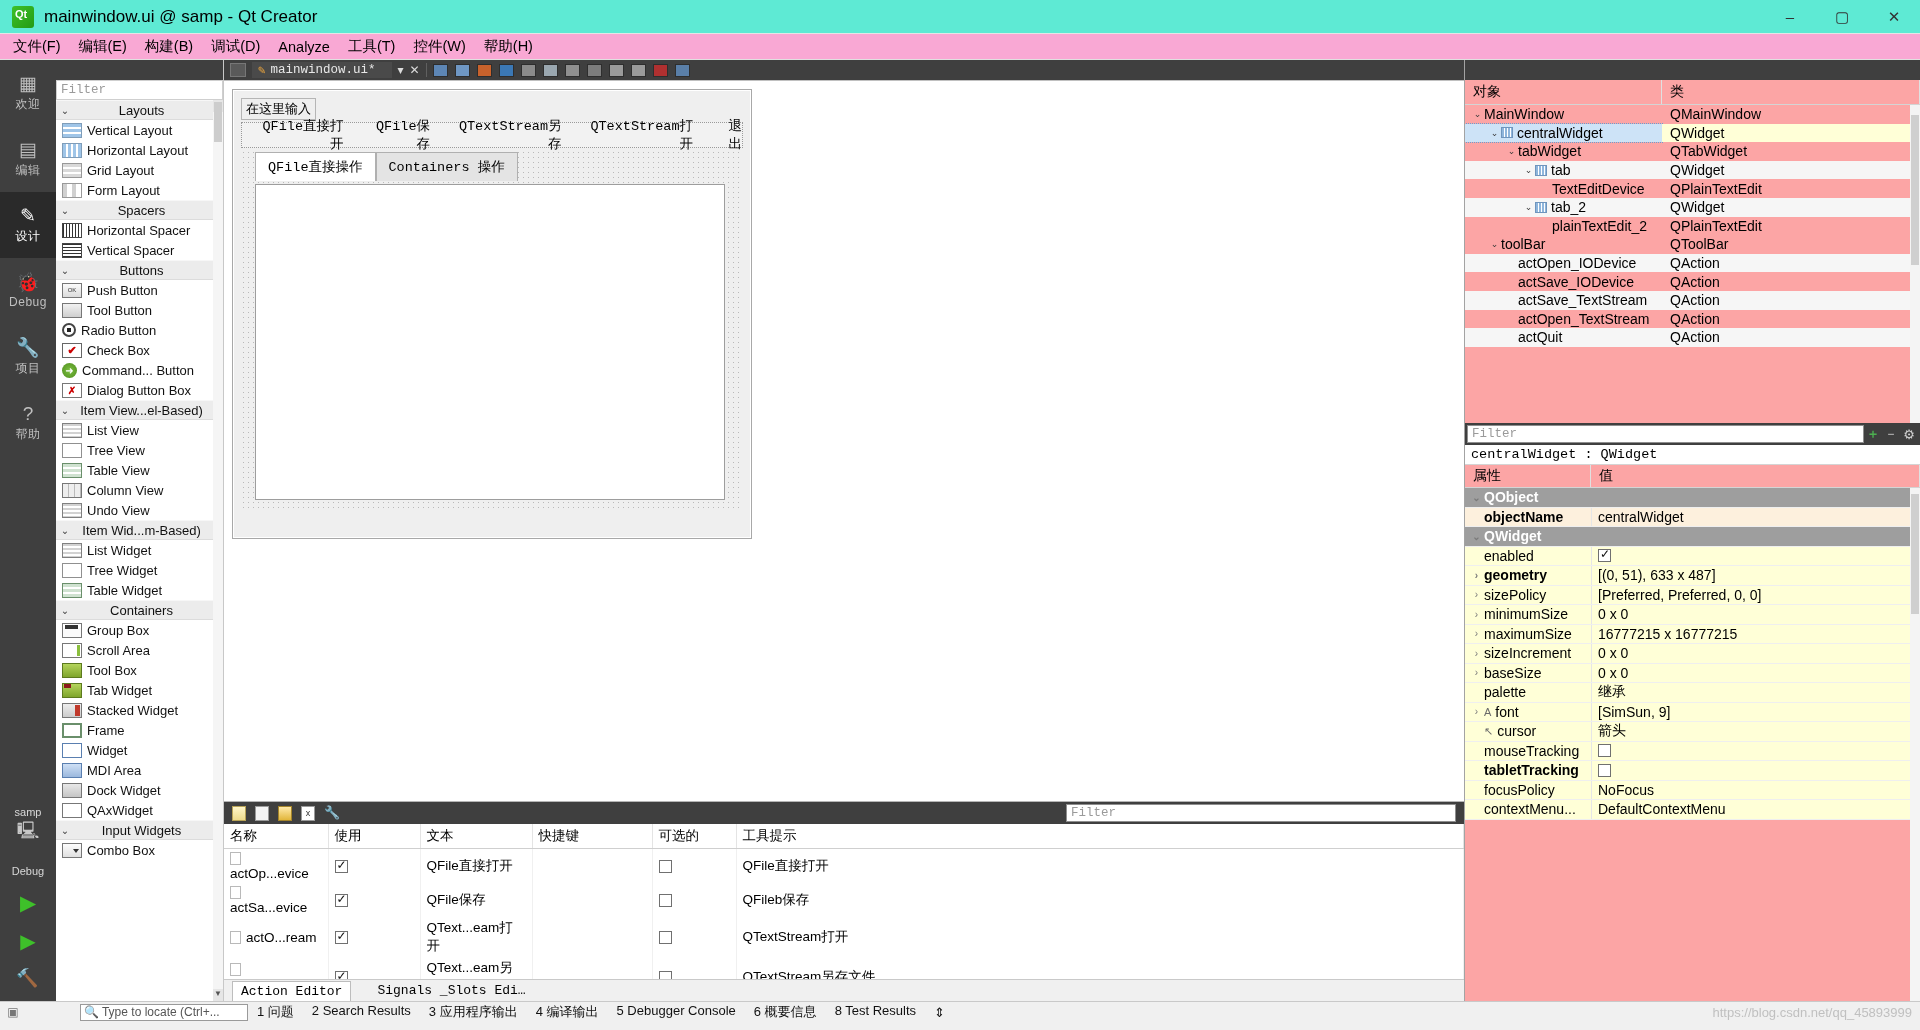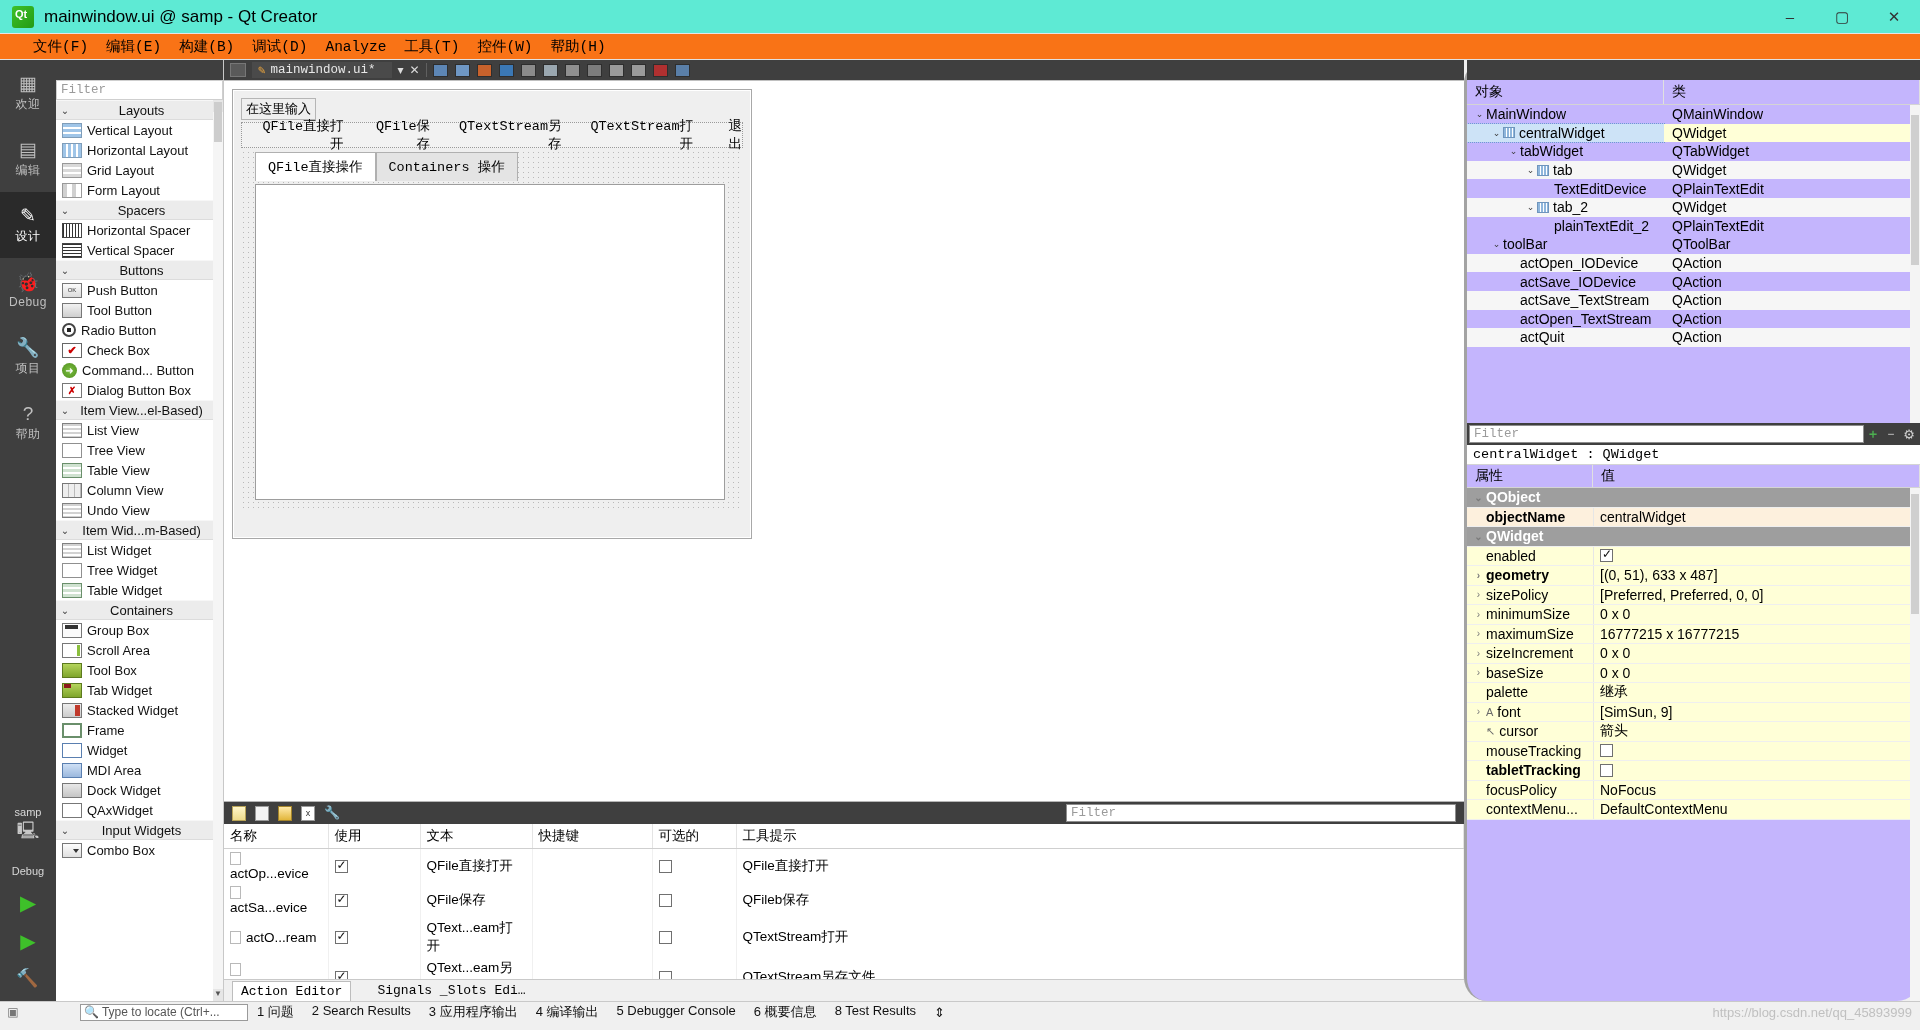--- a/index.html
+++ b/index.html
@@ -14,22 +14,22 @@
               background:linear-gradient(135deg,#3ec02a,#239b14); border-radius:3px;
               position:relative; flex:none; }
   #titlebar .app-icon::after{ content:"Qt"; position:absolute; left:3px; top:2px;
               color:#fff; font-size:11px; font-weight:bold; }
   #title-text { font-size:17px; color:#000; }
   #winbtns { margin-left:auto; display:flex; height:34px; }
   #winbtns div { width:52px; height:34px; display:flex; align-items:center;
               justify-content:center; font-size:15px; color:#333; }
 
   
-  #menubar { height:26px; background:#f97316; display:flex; align-items:center;
-             padding-left:24px; border-bottom:1px solid #e0e0e0;font-family:Liberation Mono, monospace; }
+  #menubar { height:26px; background:#f9a8d4; display:flex; align-items:center;
+             padding-left:4px; border-bottom:1px solid #e0e0e0; }
   #menubar .mi { padding:3px 9px; font-size:14.5px; color:#000; cursor:default; }
 
   
   #body-wrap { display:flex; height:941px; width:1920px; }
 
   
   #modebar { width:56px; background:#3f3f3f; display:flex; flex-direction:column;
              flex:none; position:relative; }
   .mode { height:66px; display:flex; flex-direction:column; align-items:center;
           justify-content:center; color:#bfbfbf; font-size:12px; gap:3px; }
@@ -156,21 +156,21 @@
   .rowicon { width:11px; height:13px; border:1px solid #b9b9b9; background:#fff;
          display:inline-block; margin-right:5px; vertical-align:-2px; }
   #ad-tabs { height:22px; background:#f0f0f0; border-top:1px solid #c9c9c9;
              display:flex; align-items:center; padding-left:8px; gap:18px;
              font-family:"Liberation Mono", monospace; font-size:13px; }
   #ad-tabs .t { padding:2px 8px; }
   #ad-tabs .t.sel { background:#fff; border:1px solid #bdbdbd; border-bottom:none; }
 
   
   #rightdock { width:456px; flex:none; display:flex; flex-direction:column;
-               border-left:3px solid #a3a3a3; background:#c4b5fd;border-radius:23px; }
+               border-left:1px solid #a3a3a3; background:#fca5a5; }
   #obj-head { height:20px; background:#3f3f3f; }
   #obj-hdr { display:grid; grid-template-columns:197px 1fr; font-size:14px;
              border-bottom:1px solid #d4d4d4; }
   #obj-hdr div { padding:3px 8px; border-right:1px solid #e0e0e0; }
   #obj-rows { height:318px; overflow:hidden; position:relative; }
   .orow { display:grid; grid-template-columns:197px 1fr; font-size:14px;
           height:18.6px; align-items:center; }
   .orow.alt { background:#f6f6f6; }
   .orow.sel .c1 { background:#cde3f7; outline:1px dotted #6a9fd0; }
   .orow.sel .c2 { background:#ffffd7; }

